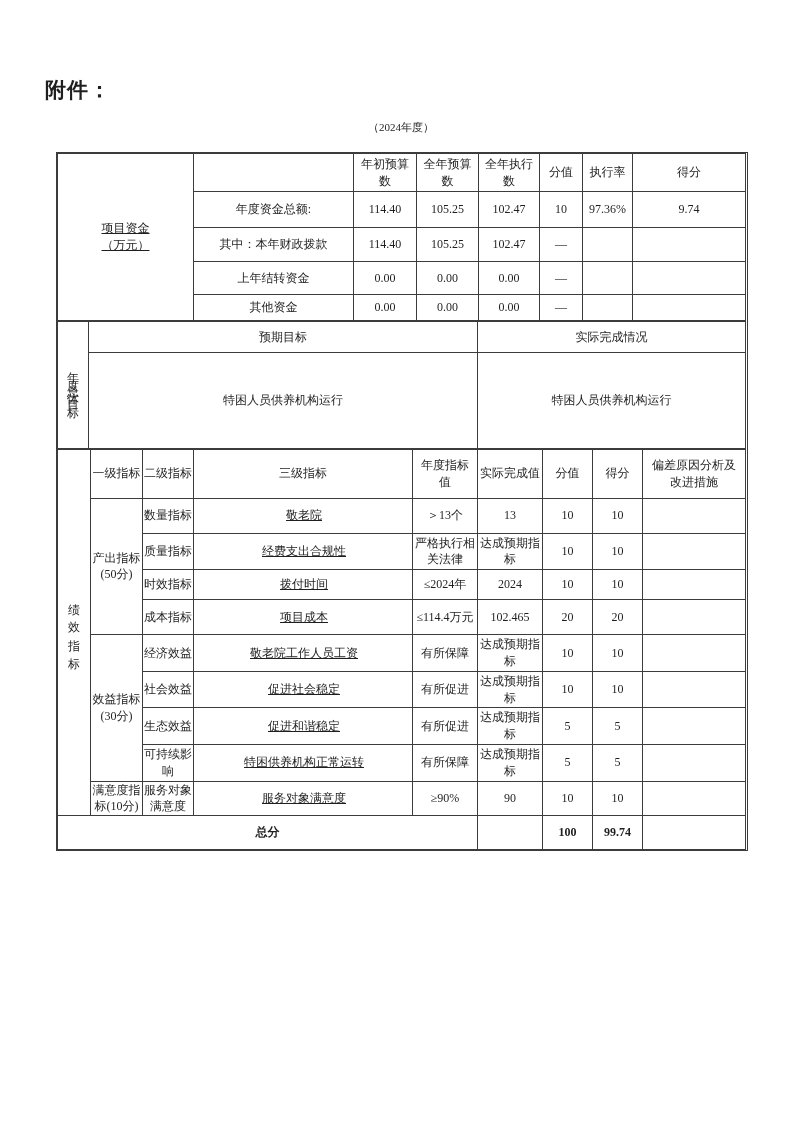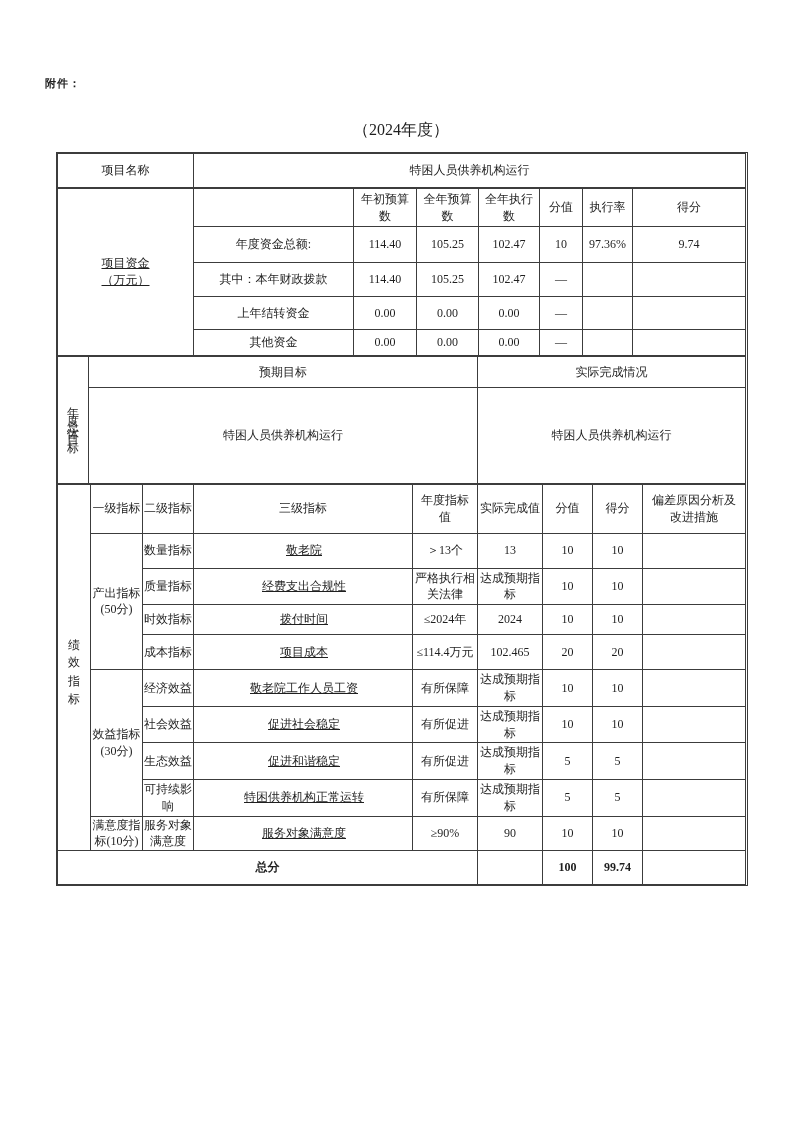--- a/index.html
+++ b/index.html
@@ -6,25 +6,25 @@
   .page{
     position:relative;
     width:793px;height:1122px;
     background:#ffffff;
     font-family:"Liberation Serif","DejaVu Serif",serif;
     color:#1f1f1f;
     overflow:hidden;
   }
   .attachment{
     position:absolute;left:45px;top:76px;
-    font-size:11px;font-weight:bold;letter-spacing:1px;
+    font-size:21px;font-weight:bold;letter-spacing:1px;
   }
   .subtitle{
     position:absolute;left:57px;top:120px;width:688px;
-    text-align:center;font-size:16px;
+    text-align:center;font-size:11px;
   }
   .doc-table{
     position:absolute;left:56px;top:152px;width:690px;
     border:1px solid #3c3c3c;
   }
   table{
     border-collapse:collapse;table-layout:fixed;width:688px;
   }
   td{
     border:1px solid #3c3c3c;
@@ -62,24 +62,20 @@
   <div class="doc-table">
 
     <table>
       <colgroup>
           <col style="width:136px">
           <col style="width:285px">
           <col style="width:60px">
           <col style="width:207px">
         </colgroup>
       <tbody>
-        <tr style="height:34px">
-          <td>项目名称</td>
-          <td colspan="3">特困人员供养机构运行</td>
-        </tr>
       </tbody>
     </table>
 
     <table>
       <colgroup>
           <col style="width:136px">
           <col style="width:160px">
           <col style="width:63px">
           <col style="width:62px">
           <col style="width:61px">

